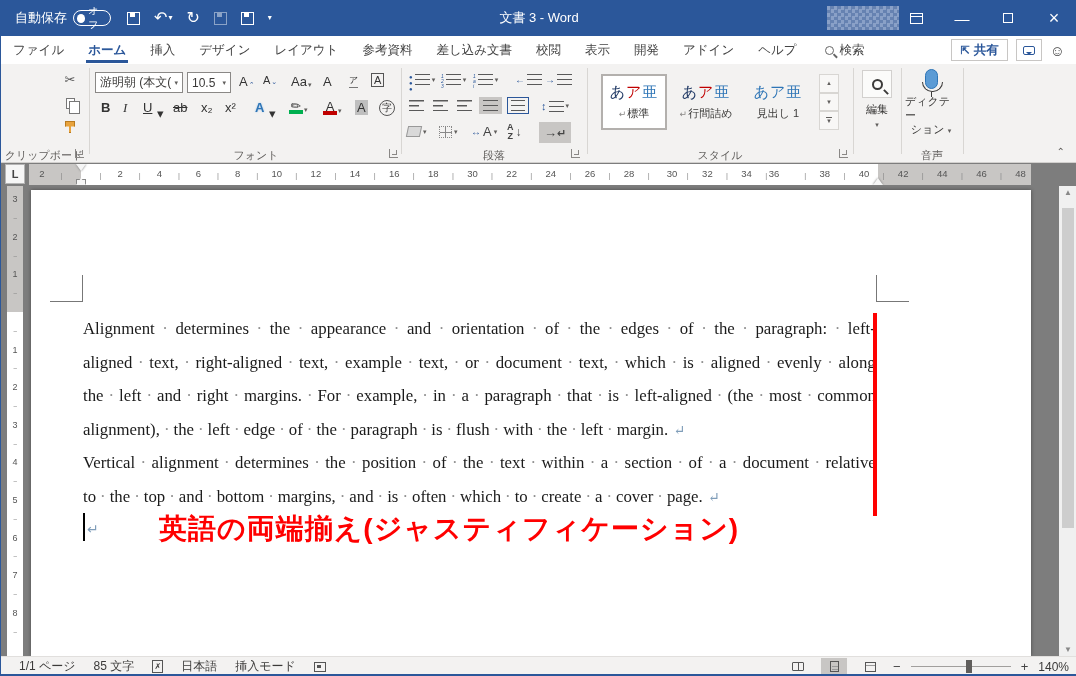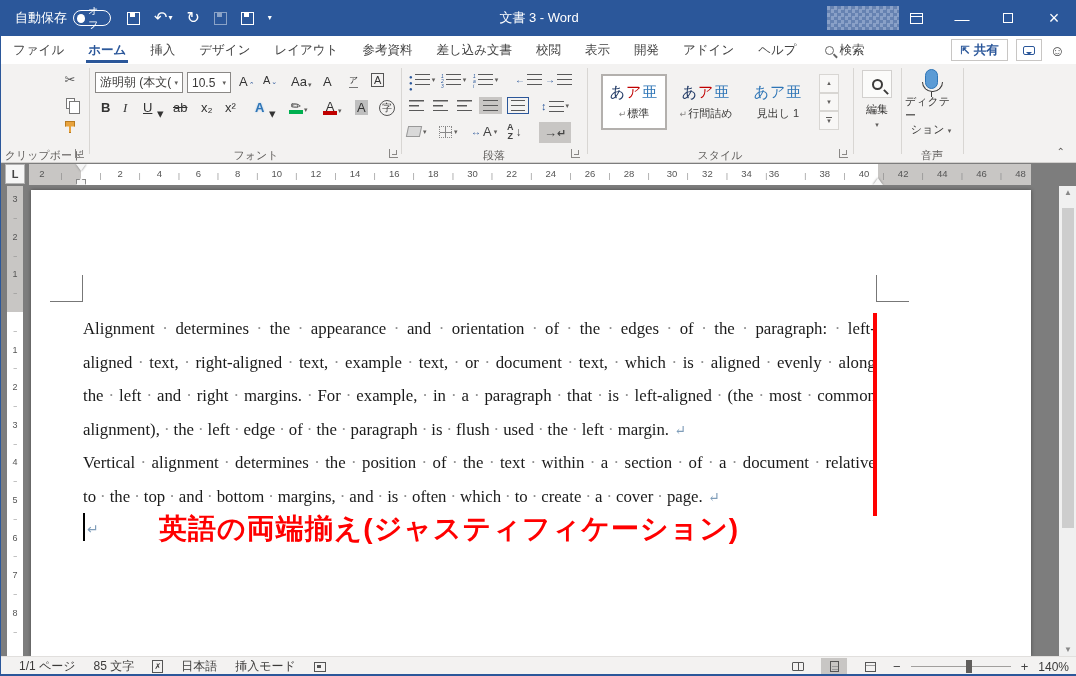--- a/index.html
+++ b/index.html
@@ -652,21 +652,21 @@
             <span>of</span>
             <span class="spdot">·</span>
             <span>the</span>
             <span class="spdot">·</span>
             <span>paragraph</span>
             <span class="spdot">·</span>
             <span>is</span>
             <span class="spdot">·</span>
             <span>flush</span>
             <span class="spdot">·</span>
-            <span>used</span>
+            <span>with</span>
             <span class="spdot">·</span>
             <span>the</span>
             <span class="spdot">·</span>
             <span>left</span>
             <span class="spdot">·</span>
             <span>margin.</span>
             <span class="pmark">↵</span>
           </div>
           <div class="docline just">
             <span>Vertical</span>

